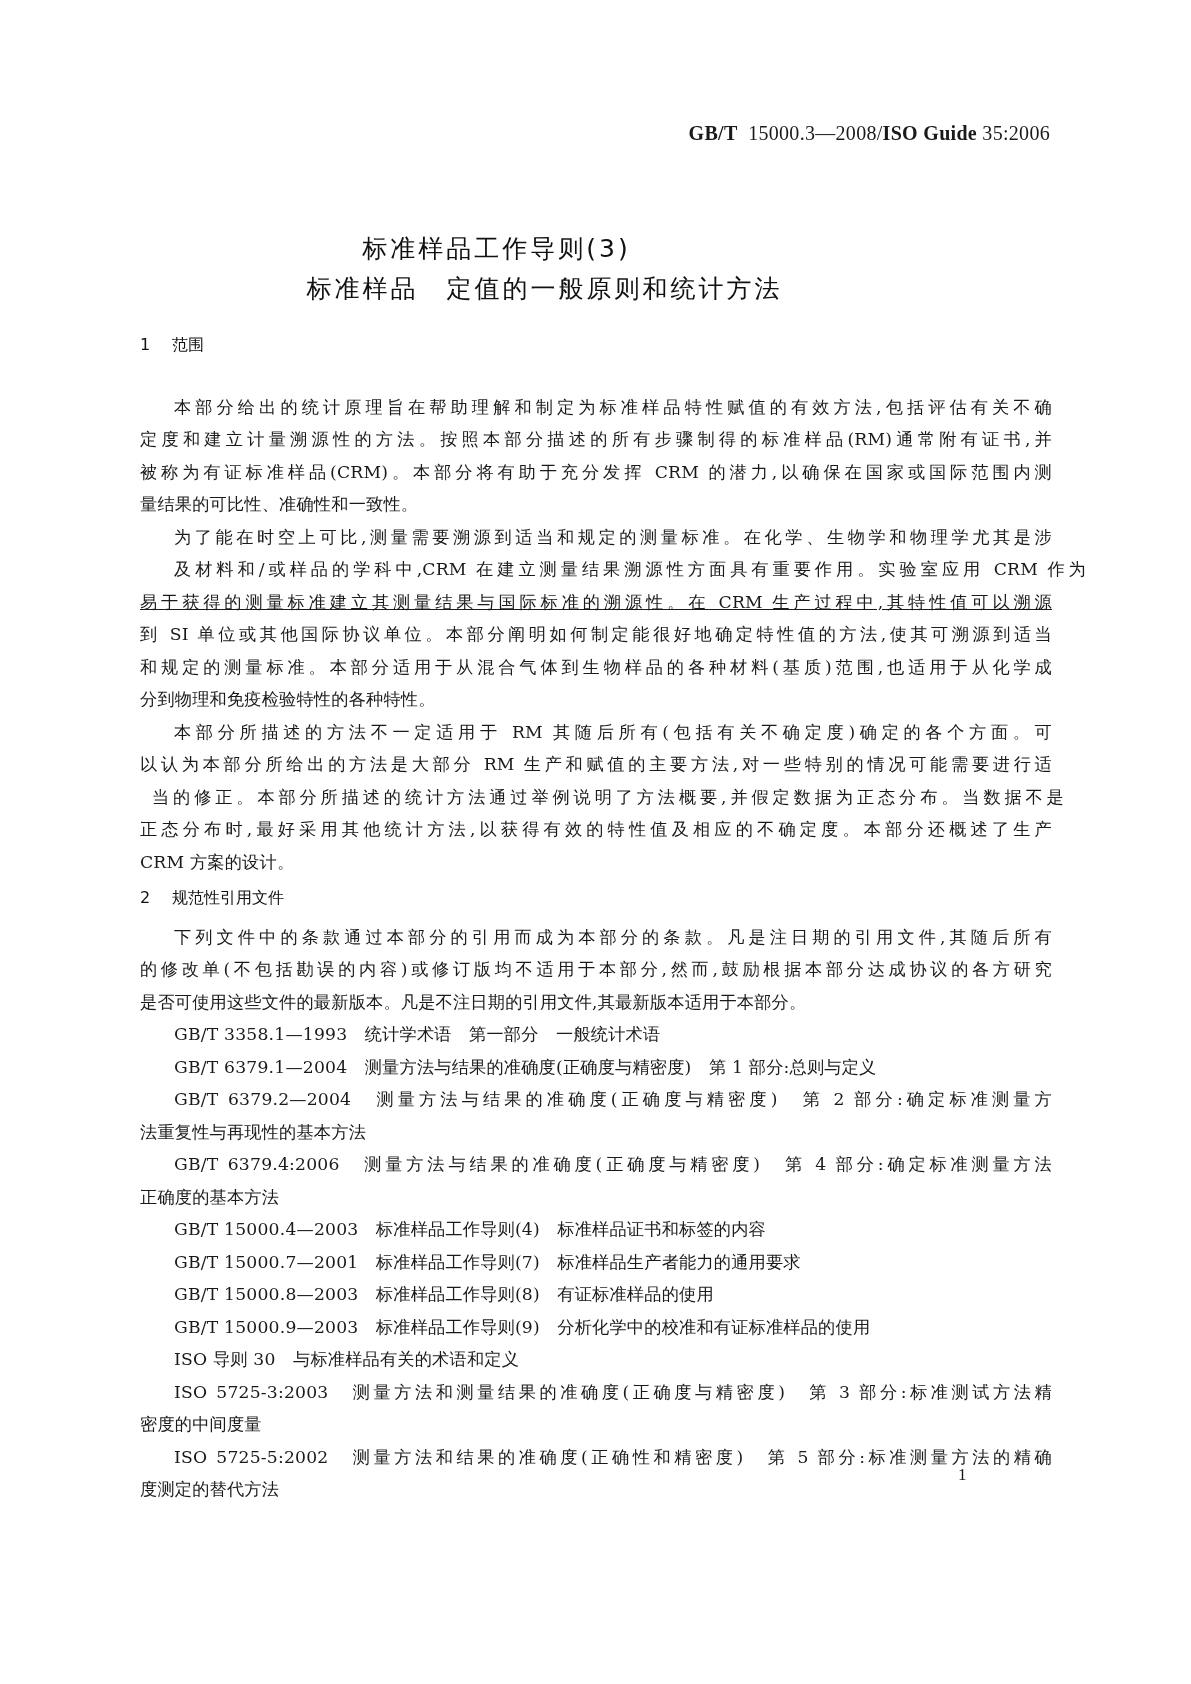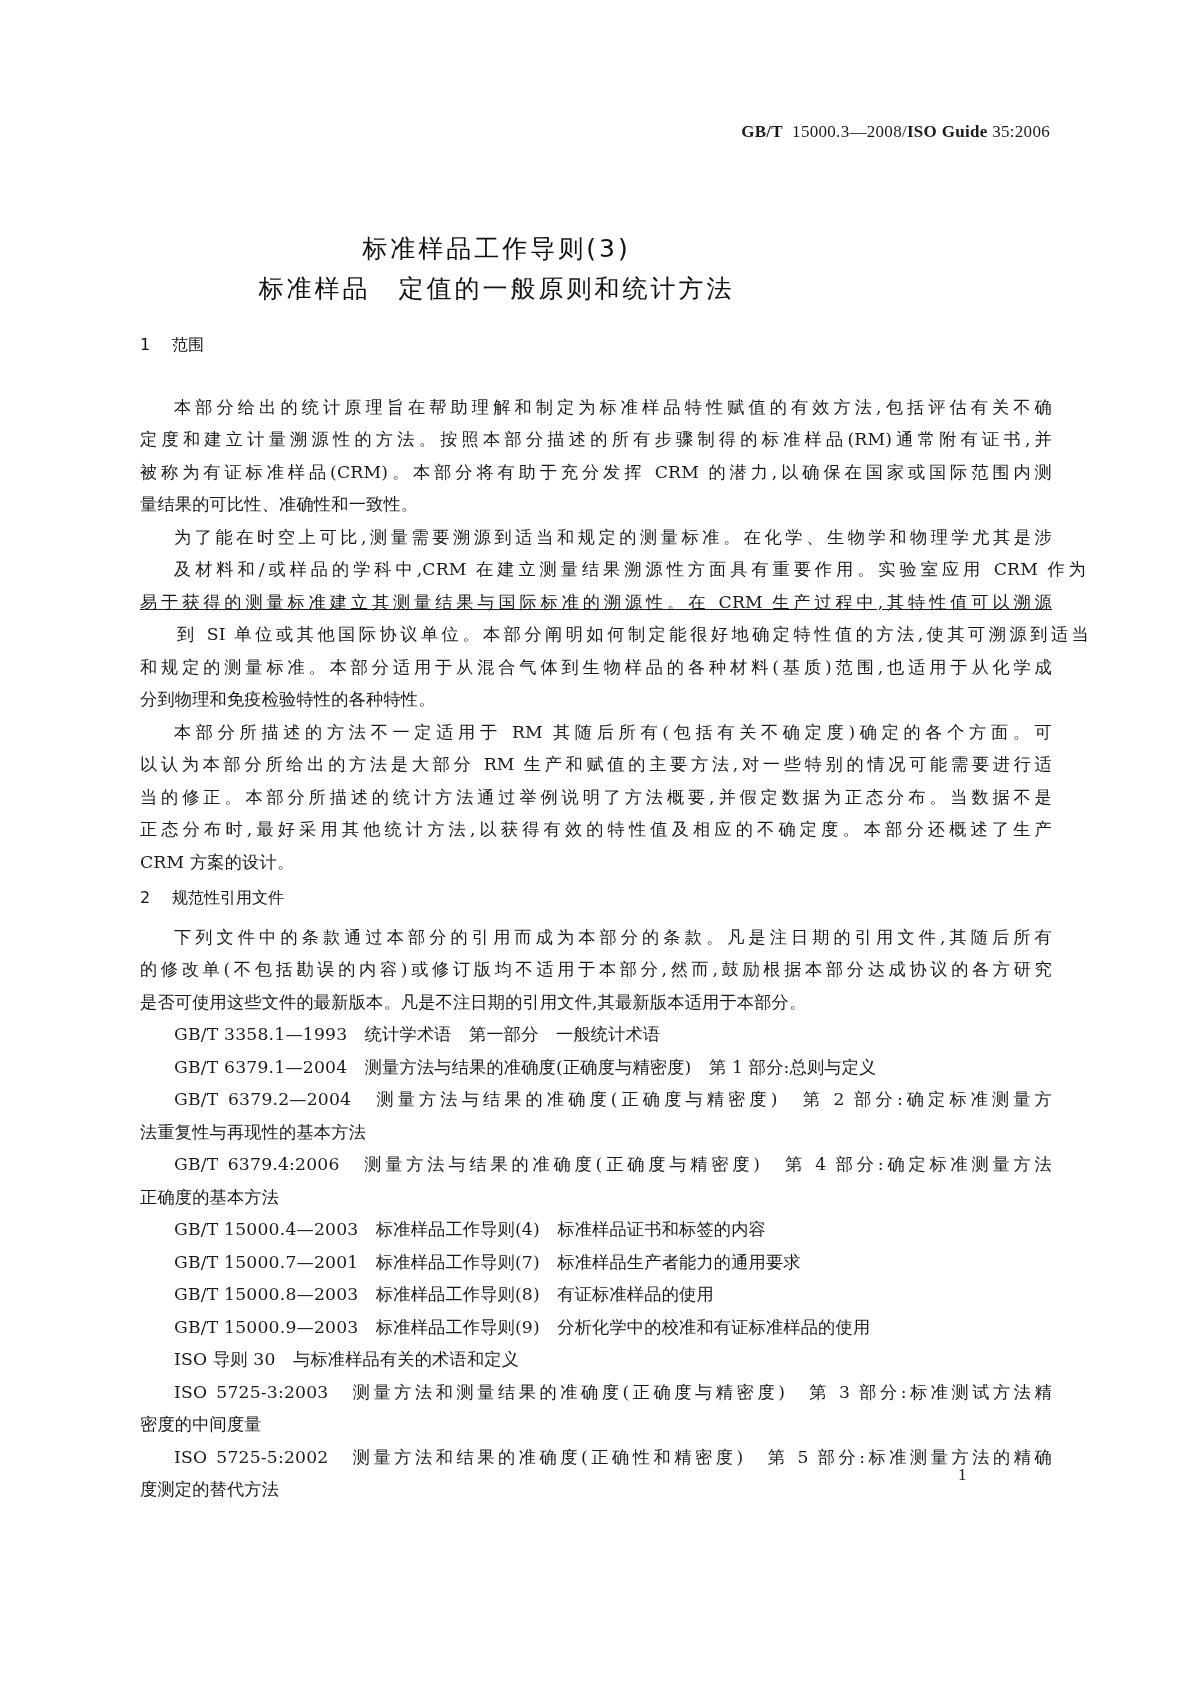--- a/index.html
+++ b/index.html
@@ -1,24 +1,24 @@
 <!DOCTYPE html>
 <html><head>
 <meta charset="utf-8">
 <style>
   html, body { margin: 0; padding: 0; background: #ffffff; }
   body { width: 1191px; height: 1684px; position: relative; overflow: hidden;
          font-family: "DejaVu Serif", "Liberation Serif", serif; color: #1a1a1a; }
-  .header-code { position: absolute; top: 122px; right: 141px; font-size: 17px; letter-spacing: 0.3px;
+  .header-code { position: absolute; top: 122px; right: 141px; font-size: 20px; letter-spacing: 0.3px;
                  font-family: "Liberation Serif", serif; }
   .header-code b { font-weight: bold; }
   .title { position: absolute; left: 0; width: 993px; text-align: center;
            font-family: "DejaVu Sans", sans-serif; font-size: 25px; letter-spacing: 3px; color: #111; }
   .title1 { top: 232px; }
-  .title2 { top: 272px; }
+  .title2 { top: 272px; margin-left: 48px; }
   .sec { position: absolute; left: 140px; font-family: "DejaVu Sans", sans-serif; font-size: 16px; color:#111; }
   .sec .num { display:inline-block; width: 32px; }
   .line { position: absolute; left: 140px; width: 912px; font-size: 17.2px; white-space: nowrap;
           letter-spacing: 0.2px; line-height: 24px; }
   .line.justify { text-align: justify; text-align-last: justify; white-space: normal; height: 24px; overflow: hidden; }
   .ind { padding-left: 34px; box-sizing: border-box; }
   .pagenum { position: absolute; left: 958px; top: 1458px; font-size: 17px; font-family: "Liberation Serif", serif; }
 </style>
 </head>
 <body>
@@ -36,26 +36,26 @@
   <span class="num">1</span><span>范围</span>
 </div>
 
 <div class="line justify ind" style="top:395px;">本部分给出的统计原理旨在帮助理解和制定为标准样品特性赋值的有效方法,包括评估有关不确</div>
 <div class="line justify" style="top:427px;">定度和建立计量溯源性的方法。按照本部分描述的所有步骤制得的标准样品(RM)通常附有证书,并</div>
 <div class="line justify" style="top:460px;">被称为有证标准样品(CRM)。本部分将有助于充分发挥 CRM 的潜力,以确保在国家或国际范围内测</div>
 <div class="line" style="top:492px;">量结果的可比性、准确性和一致性。</div>
 <div class="line justify ind" style="top:525px;">为了能在时空上可比,测量需要溯源到适当和规定的测量标准。在化学、生物学和物理学尤其是涉</div>
 <div class="line justify" style="top:557px;margin-left:34px;">及材料和/或样品的学科中,CRM 在建立测量结果溯源性方面具有重要作用。实验室应用 CRM 作为</div>
 <div class="line justify" style="top:590px;text-decoration:underline;">易于获得的测量标准建立其测量结果与国际标准的溯源性。在 CRM 生产过程中,其特性值可以溯源</div>
-<div class="line justify" style="top:622px;margin-left:37px;">到 SI 单位或其他国际协议单位。本部分阐明如何制定能很好地确定特性值的方法,使其可溯源到适当</div>
+<div class="line justify" style="top:622px;">到 SI 单位或其他国际协议单位。本部分阐明如何制定能很好地确定特性值的方法,使其可溯源到适当</div>
 <div class="line justify" style="top:655px;">和规定的测量标准。本部分适用于从混合气体到生物样品的各种材料(基质)范围,也适用于从化学成</div>
 <div class="line" style="top:687px;">分到物理和免疫检验特性的各种特性。</div>
 <div class="line justify ind" style="top:720px;">本部分所描述的方法不一定适用于 RM 其随后所有(包括有关不确定度)确定的各个方面。可</div>
 <div class="line justify" style="top:752px;">以认为本部分所给出的方法是大部分 RM 生产和赋值的主要方法,对一些特别的情况可能需要进行适</div>
-<div class="line justify" style="top:785px;">当的修正。本部分所描述的统计方法通过举例说明了方法概要,并假定数据为正态分布。当数据不是</div>
+<div class="line justify" style="top:785px;margin-left:12px;">当的修正。本部分所描述的统计方法通过举例说明了方法概要,并假定数据为正态分布。当数据不是</div>
 <div class="line justify" style="top:817px;">正态分布时,最好采用其他统计方法,以获得有效的特性值及相应的不确定度。本部分还概述了生产</div>
 <div class="line" style="top:850px;">CRM 方案的设计。</div>
 
 <div class="sec" style="top:888px;">
   <span class="num">2</span><span>规范性引用文件</span>
 </div>
 
 <div class="line justify ind" style="top:925px;">下列文件中的条款通过本部分的引用而成为本部分的条款。凡是注日期的引用文件,其随后所有</div>
 <div class="line justify" style="top:957px;">的修改单(不包括勘误的内容)或修订版均不适用于本部分,然而,鼓励根据本部分达成协议的各方研究</div>
 <div class="line" style="top:990px;">是否可使用这些文件的最新版本。凡是不注日期的引用文件,其最新版本适用于本部分。</div>

